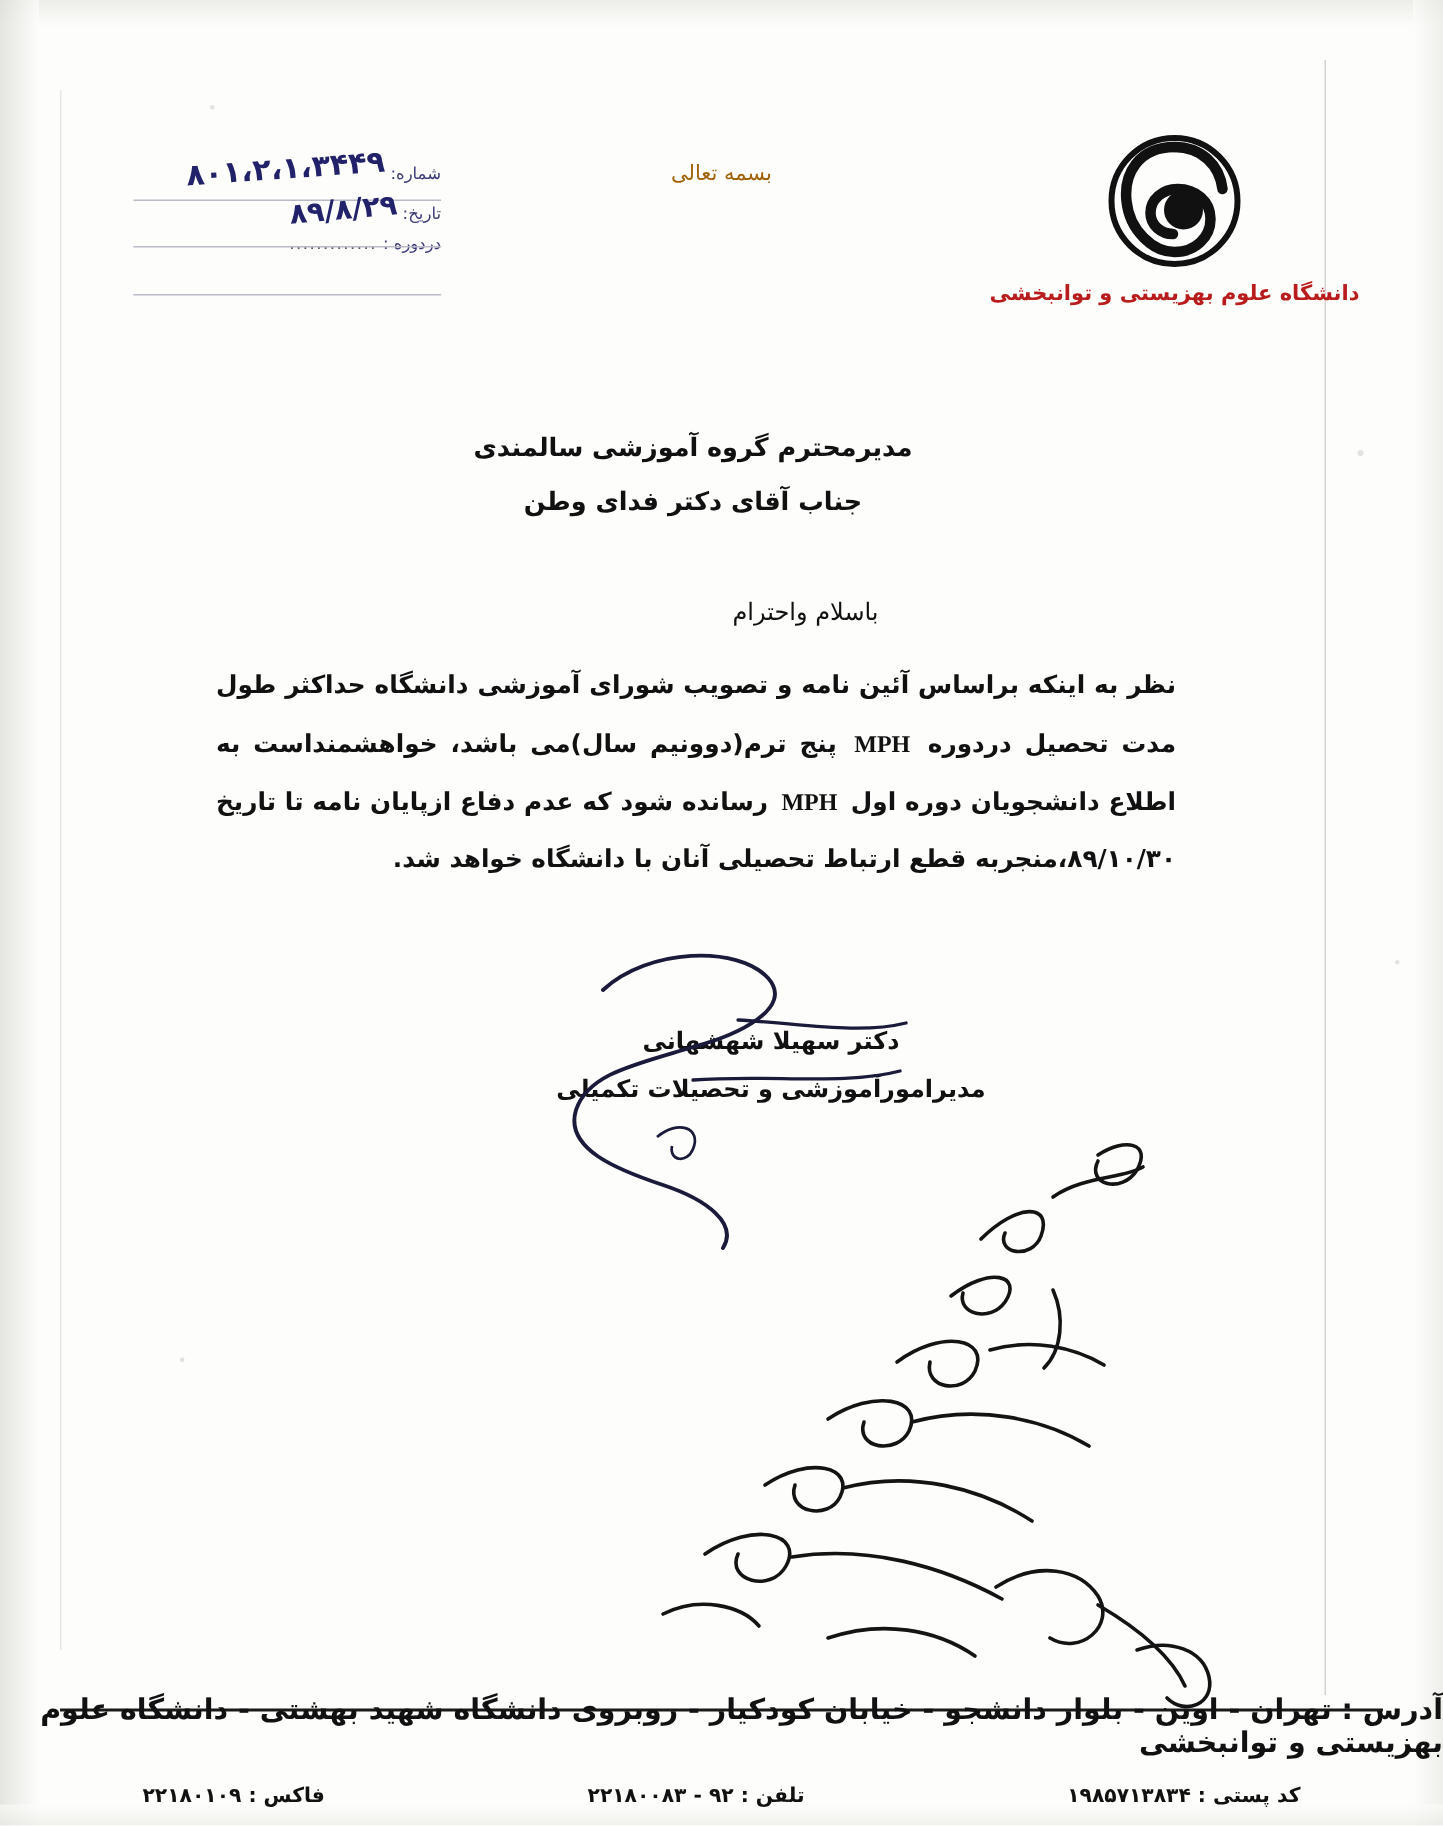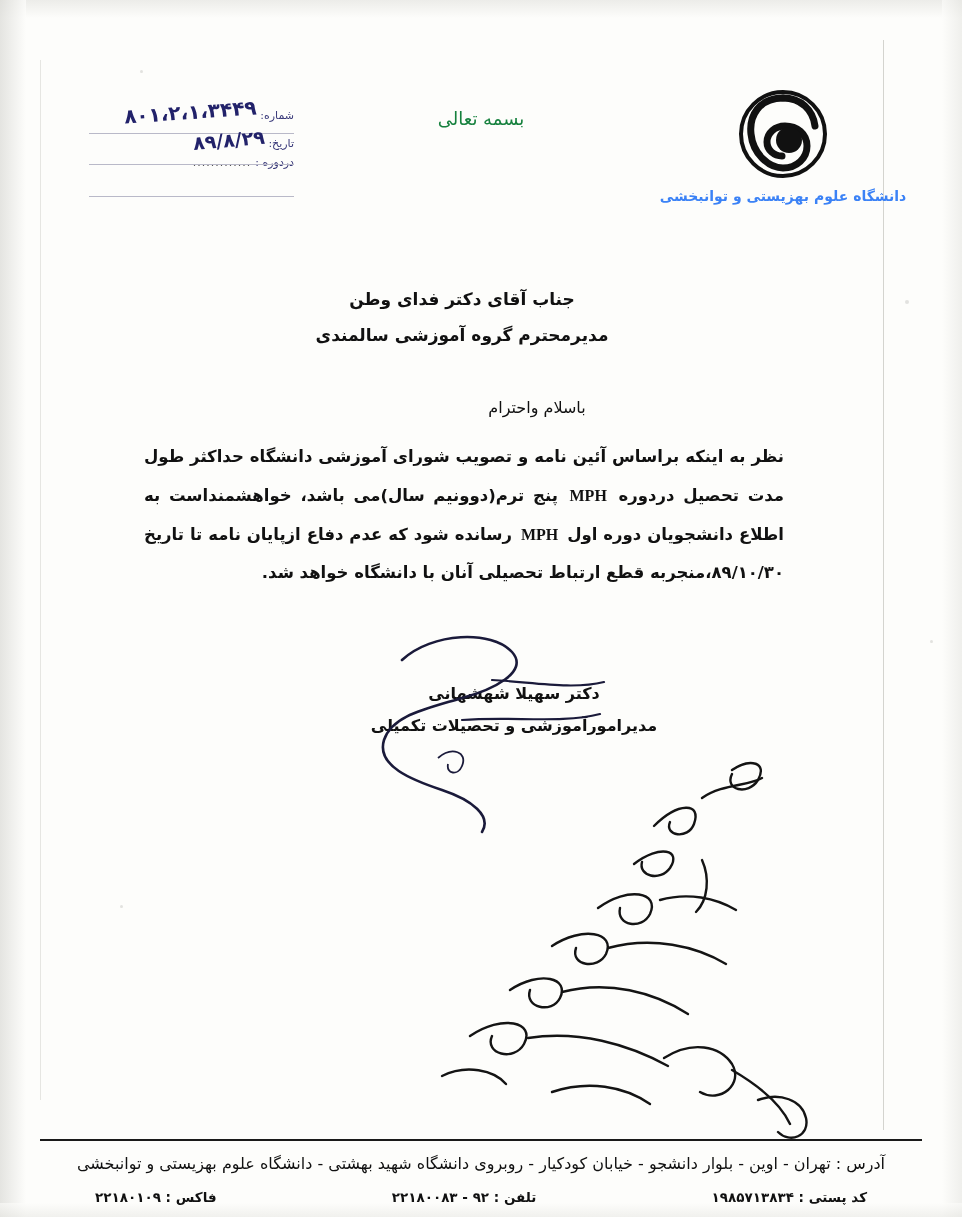--- a/index.html
+++ b/index.html
@@ -125,43 +125,43 @@
   .reg-rule.r2 { top: 64px; }
   .reg-rule.r3 { top: 96px; }
 
   
   .basmala {
     position: absolute;
     top: 108px;
     left: 0;
     right: 0;
     text-align: center;
-    font-size: 18px;
-    color: #15803d;
+    font-size: 14px;
+    color: #a16207;
     letter-spacing: .5px;
   }
 
   
   .logo-wrap {
     position: absolute;
     top: 88px;
     left: 648px;
     width: 270px;
     text-align: center;
   }
   .logo-mark {
     width: 92px;
     height: 92px;
     margin: 0 auto 8px auto;
     position: relative;
   }
   .logo-org {
     font-size: 14px;
     font-weight: bold;
-    color: #3b82f6;
+    color: #b91c1c;
     letter-spacing: 0;
   }
 
   
   .addressee {
     position: absolute;
     top: 282px;
     right: 120px;
     width: 760px;
     text-align: center;
@@ -229,23 +229,22 @@
     bottom: 76px;
     left: 40px;
     right: 40px;
     border-top: 2px solid #1a1a1a;
   }
   .footer-address {
     position: absolute;
     bottom: 44px;
     left: 0;
     right: 0;
-    text-align: center;
-    font-size: 16px;
-    font-weight: normal;
+    font-size: 19px;
+    font-weight: bold;
     color: #111;
   }
   .footer-contacts {
     position: absolute;
     bottom: 12px;
     left: 95px;
     right: 95px;
     display: flex;
     flex-direction: row;
     justify-content: space-between;
@@ -311,22 +310,22 @@
         <circle cx="46" cy="46" r="42" fill="none" stroke="#111" stroke-width="4"></circle>
         <path d="M46 10 C 22 10 12 28 14 46 C 16 66 32 80 46 80 C 60 80 70 70 70 58 C 70 46 60 38 48 38 C 38 38 30 45 30 54 C 30 62 37 68 45 68" fill="none" stroke="#111" stroke-width="7" stroke-linecap="round"></path>
         <circle cx="52" cy="52" r="13" fill="#111"></circle>
         <path d="M46 10 C 64 10 76 22 78 38" fill="none" stroke="#111" stroke-width="7" stroke-linecap="round"></path>
       </svg>
     </div>
     <div class="logo-org">دانشگاه علوم بهزیستی و توانبخشی</div>
   </div>
 
   <div class="addressee">
+    <div>مدیرمحترم گروه آموزشی سالمندی</div>
     <div>جناب آقای دکتر فدای وطن</div>
-    <div>مدیرمحترم گروه آموزشی سالمندی</div>
   </div>
 
   <div class="salutation">باسلام واحترام</div>
 
   <div class="body-text"><span>نظر به اینکه براساس آئین نامه و تصویب شورای آموزشی دانشگاه حداکثر طول مدت تحصیل دردوره </span><span class="latin">MPH</span><span> پنج ترم(دوونیم سال)می باشد، خواهشمنداست به اطلاع دانشجویان دوره اول </span><span class="latin">MPH</span><span> رسانده شود که عدم دفاع ازپایان نامه تا تاریخ ۸۹/۱۰/۳۰،منجربه قطع ارتباط تحصیلی آنان با دانشگاه خواهد شد.</span></div>
 
   <div class="sign-block">
     <div>دکتر سهیلا شهشهانی</div>
     <div>مدیرامورآموزشی و تحصیلات تکمیلی</div>
   </div>

